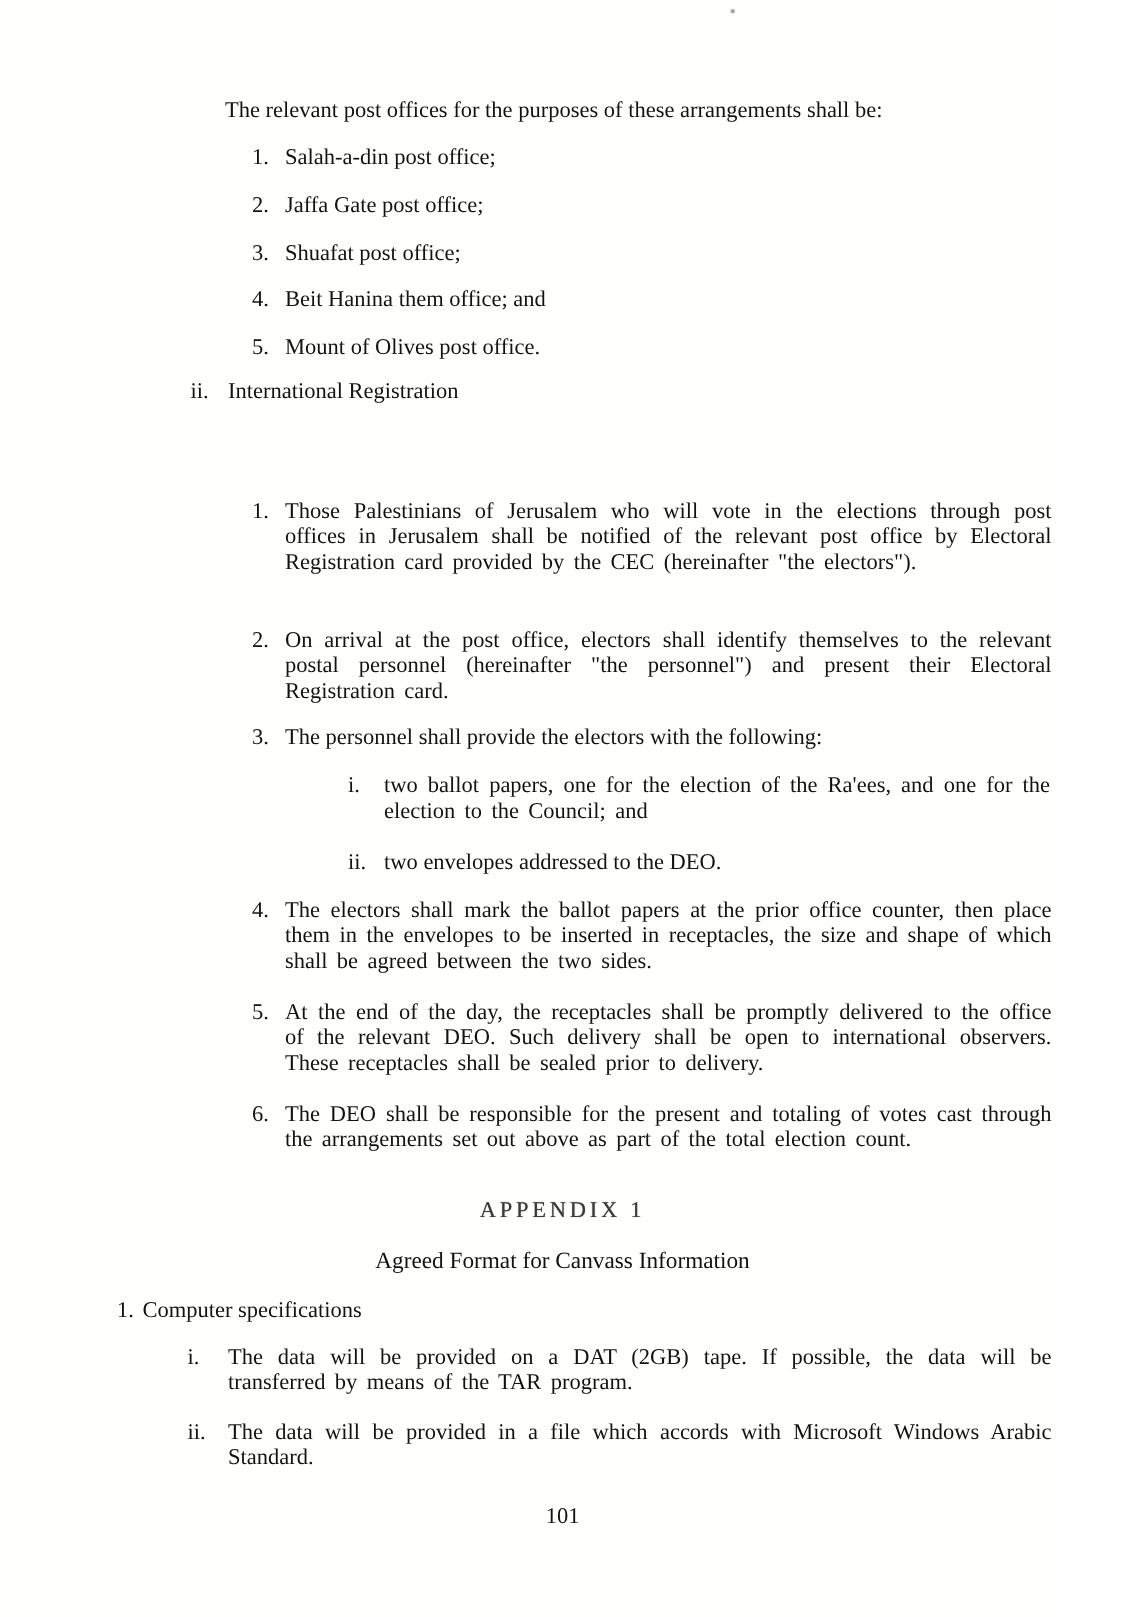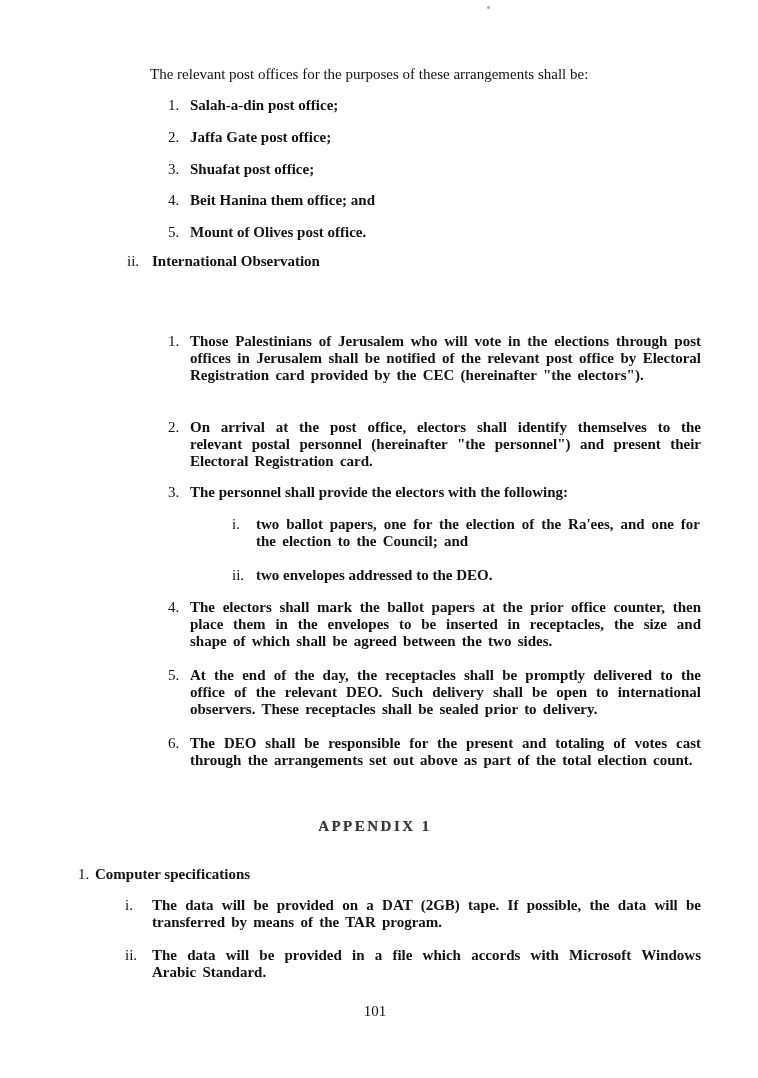--- a/index.html
+++ b/index.html
@@ -10,30 +10,29 @@
     background: #fffffe;
     overflow: hidden;
     font-family: "Liberation Serif", "DejaVu Serif", serif;
     font-size: 15px;
     line-height: 17px;
     color: #121212;
   }
   .abs { position: absolute; }
   .row { position: absolute; display: flex; align-items: flex-start; }
   .num { flex: 0 0 auto; }
-  .txt { flex: 1 1 auto; font-weight: bold; }
+  .txt { flex: 1 1 auto; }
   .jt  { text-align: justify; word-spacing: 2.5px; }
   .center { position: absolute; left: 0; width: 750px; text-align: center; }
   .appendix-h {
-    font-weight: bold;
+    font-weight: normal;
     letter-spacing: 2.5px;
     color: #242424;
     opacity: 0.9;
     text-shadow: 0 0 0.7px rgba(40,40,40,0.7);
-    margin-top: 19px;
   }
   .subhead { font-size: 15.5px; }
   .dot {
     position: absolute;
     width: 3px; height: 3px;
     background: #a8a8a8;
     border-radius: 50%;
   }
 </style>
 </head>
@@ -61,21 +60,21 @@
     <span class="num" style="width:22px;">4.</span>
     <span class="txt">Beit Hanina them office; and</span>
   </div>
   <div class="row" style="left:168px; top:224px; width:540px;">
     <span class="num" style="width:22px;">5.</span>
     <span class="txt">Mount of Olives post office.</span>
   </div>
 
   <div class="row" style="left:127px; top:253px; width:400px;">
     <span class="num" style="width:25px;">ii.</span>
-    <span class="txt">International Observation</span>
+    <span class="txt">International Registration</span>
   </div>
 
 
   <div class="row" style="left:168px; top:333px; width:533px;">
     <span class="num" style="width:22px;">1.</span>
     <span class="txt jt">Those Palestinians of Jerusalem who will vote in the elections through post offices in Jerusalem shall be notified of the relevant post office by Electoral Registration card provided by the CEC (hereinafter "the electors").</span>
   </div>
 
   <div class="row" style="left:168px; top:419px; width:533px;">
     <span class="num" style="width:22px;">2.</span>
@@ -107,20 +106,21 @@
     <span class="txt jt">At the end of the day, the receptacles shall be promptly delivered to the office of the relevant DEO. Such delivery shall be open to international observers. These receptacles shall be sealed prior to delivery.</span>
   </div>
 
   <div class="row" style="left:168px; top:735px; width:533px;">
     <span class="num" style="width:22px;">6.</span>
     <span class="txt jt">The DEO shall be responsible for the present and totaling of votes cast through the arrangements set out above as part of the total election count.</span>
   </div>
 
   <div class="center appendix-h" style="top:799px;">APPENDIX 1</div>
 
+  <div class="center subhead" style="top:832px;">Agreed Format for Canvass Information</div>
 
   <div class="row" style="left:78px; top:866px; width:400px;">
     <span class="num" style="width:17px;">1.</span>
     <span class="txt">Computer specifications</span>
   </div>
 
   <div class="row" style="left:125px; top:897px; width:576px;">
     <span class="num" style="width:27px;">i.</span>
     <span class="txt jt">The data will be provided on a DAT (2GB) tape. If possible, the data will be transferred by means of the TAR program.</span>
   </div>

